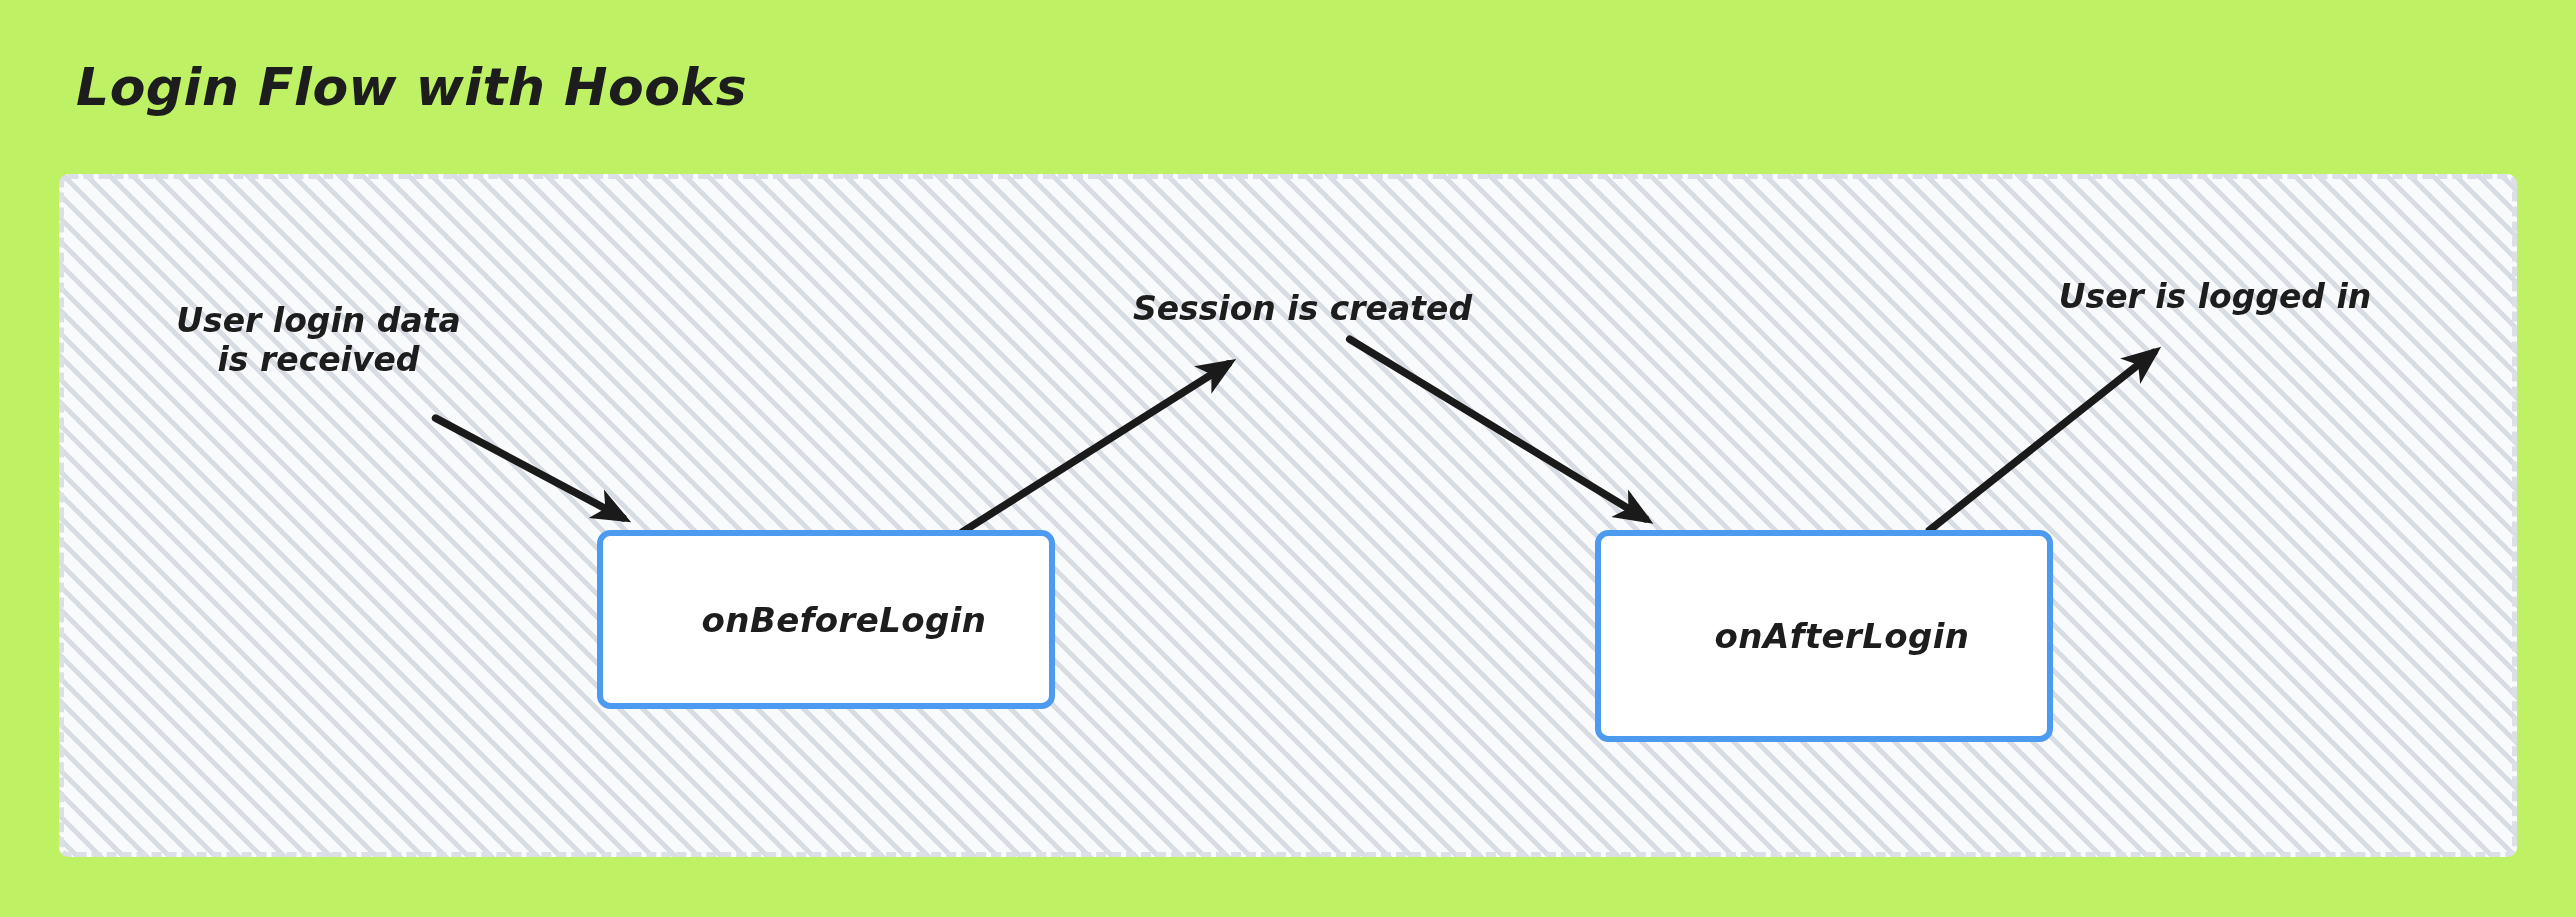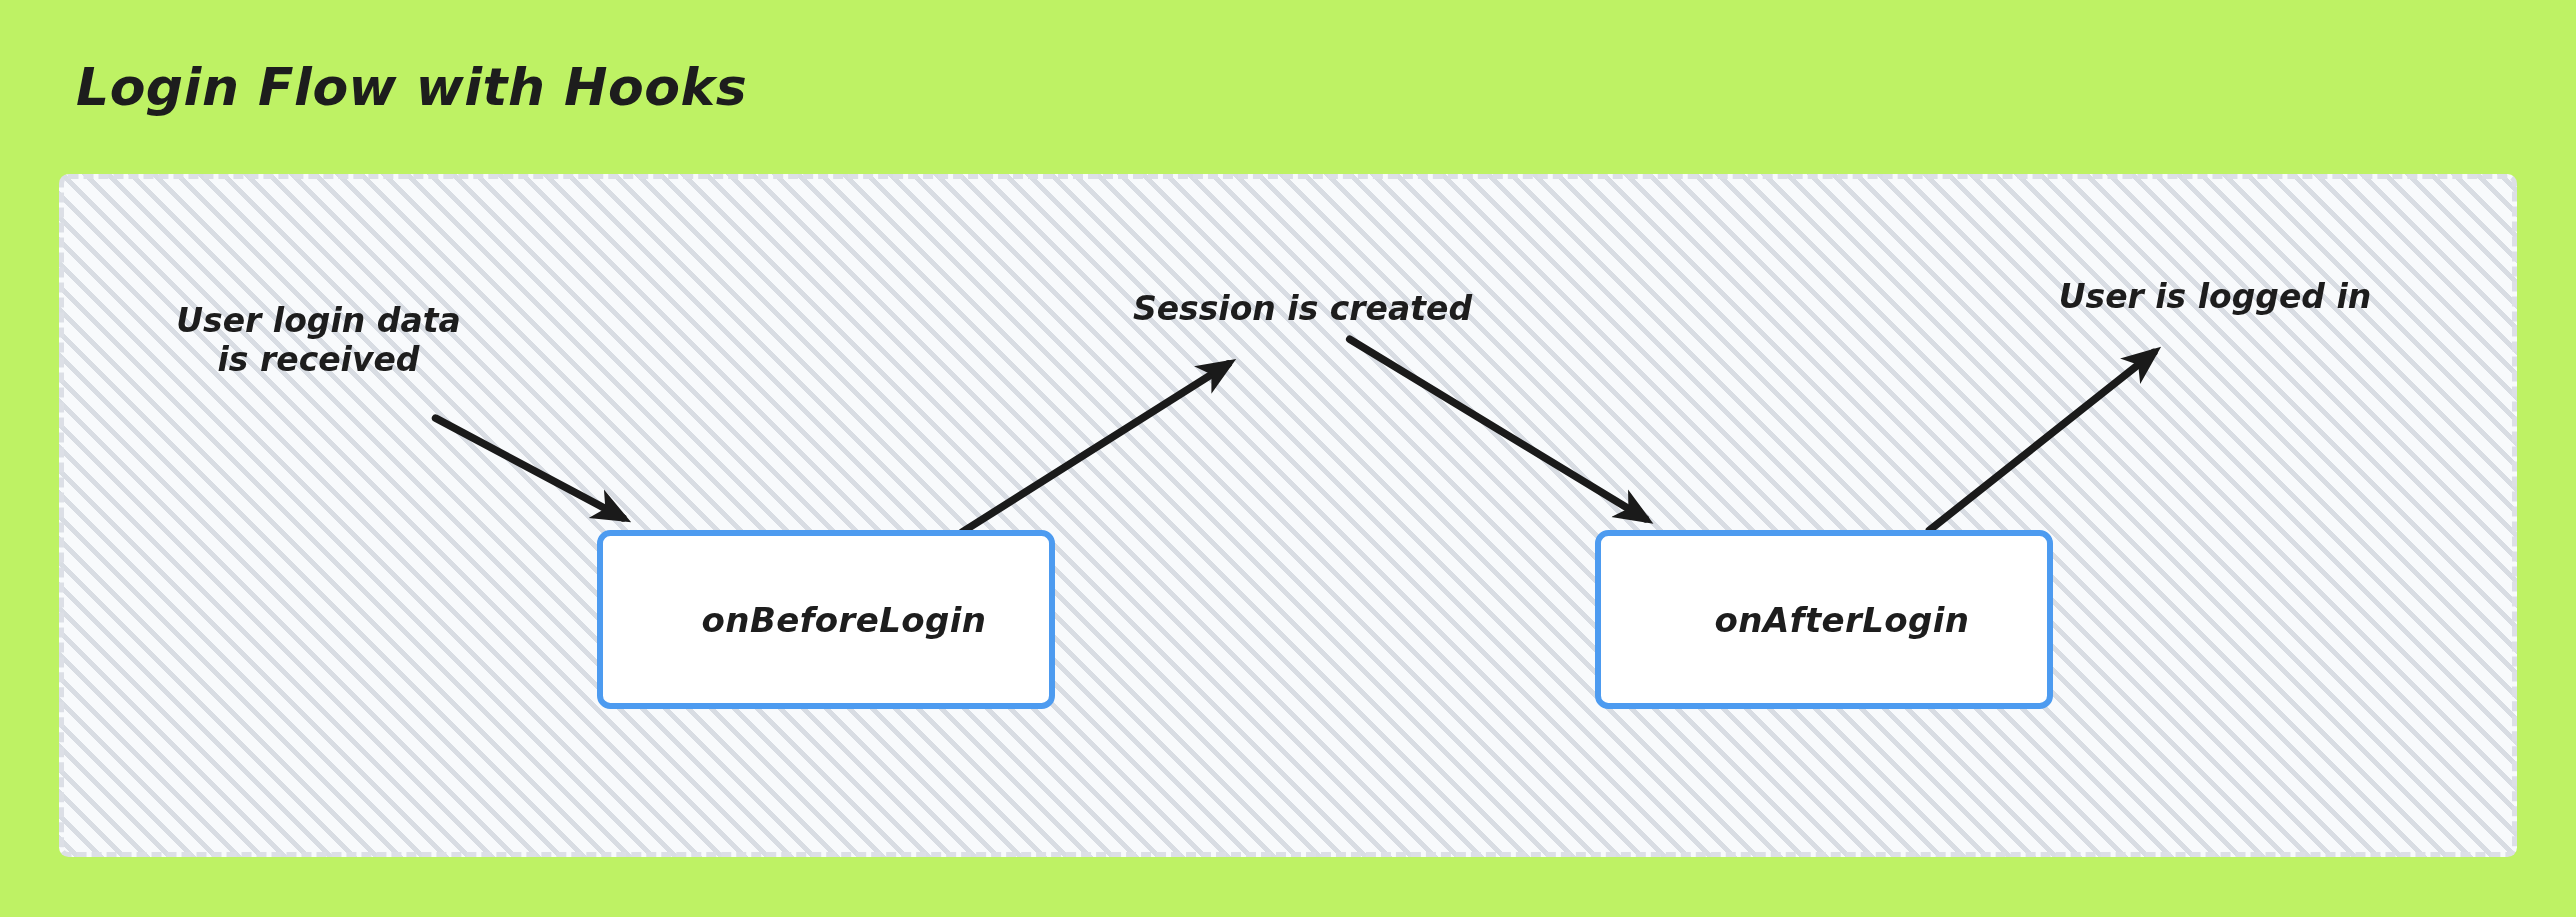--- a/index.html
+++ b/index.html
@@ -82,21 +82,21 @@
     font-family: "DejaVu Sans", sans-serif;
     font-size: 33px;
     font-weight: 700;
     font-style: italic;
     color: #1d1d1d;
     line-height: 1.18;
     text-align: center;
     white-space: pre-line;
   }
   #box-before { left: 597px; top: 530px; width: 458px; height: 179px; }
-  #box-after  { left: 1595px; top: 530px; width: 458px; height: 179px; }
+  #box-after  { left: 1595px; top: 530px; width: 458px; height: 212px; }
   #label-0 { left: 133px; top: 302px; width: 371px; }
   #label-1 { left: 1084px; top: 290px; width: 437px; }
   #label-2 { left: 2006px; top: 278px; width: 418px; }
 </style>
 </head>
 <body>
 
 <div class="canvas">
 
   <div class="diagram-title">Login Flow with Hooks</div>

